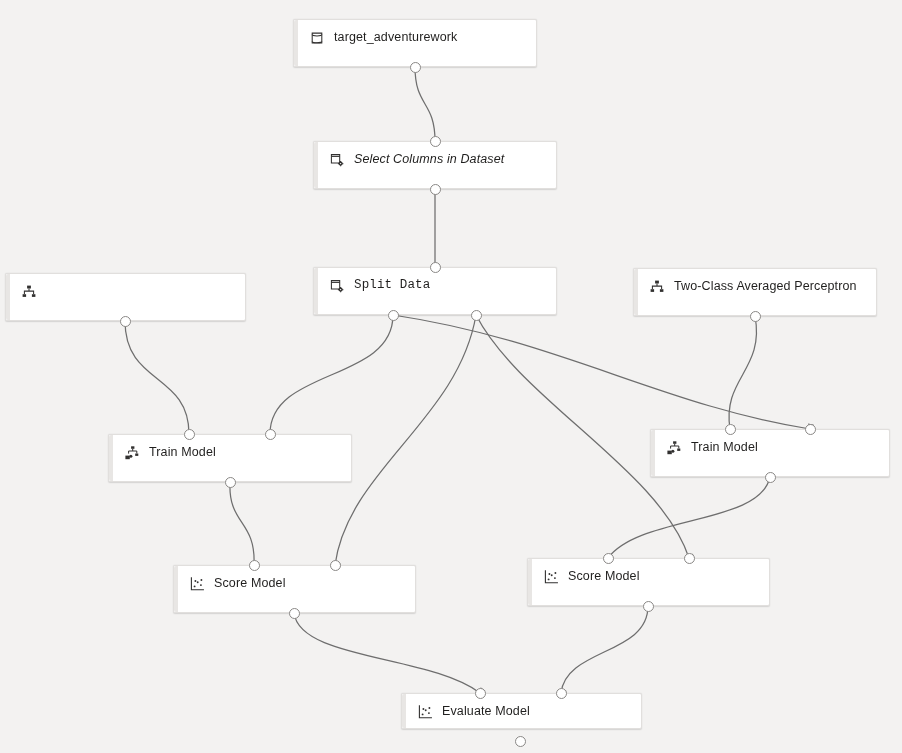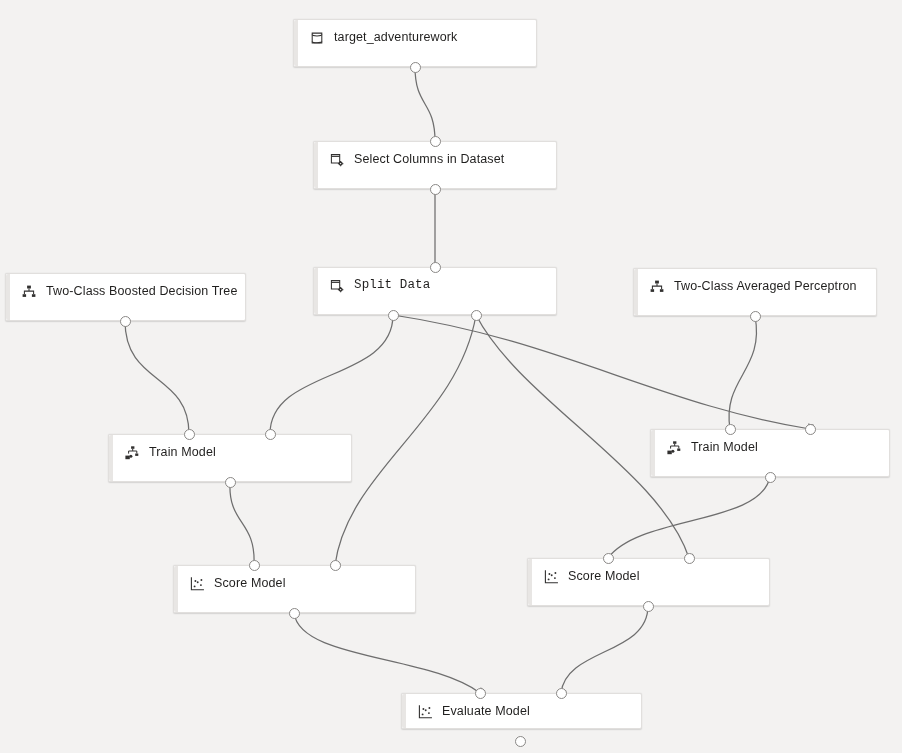--- a/index.html
+++ b/index.html
@@ -120,21 +120,21 @@
           <span class="node-icon">
             <svg viewBox="0 0 16 16" width="16" height="16" fill="none" stroke="currentColor" stroke-width="1.05">
               <path d="M3.2 3.1h9.6v9.8H3.2z"></path>
               <path d="M3.2 4.6c0 .75 2.15 1.35 4.8 1.35S12.8 5.35 12.8 4.6"></path>
               <path d="M3.2 11.4c0 .75 2.15 1.35 4.8 1.35s4.8-.6 4.8-1.35"></path>
             </svg>
           </span>
           <span class="node-label">target_adventurework</span>
         </div>
       </div>
-      <div class="node" style="left: 313px; top: 141px; width: 244px; height: 48px;">
+      <div class="node" style="left: 313px; top: 141px; width: 244px; height: 48px; font-style: italic;">
         <div class="node-accent"></div>
         <div class="node-body">
           <span class="node-icon">
             <svg viewBox="0 0 16 16" width="16" height="16" fill="none" stroke="currentColor" stroke-width="1.05">
               <path d="M2.4 2.6h8.3v8.3H2.4z"></path>
               <path d="M2.4 4.4h8.3"></path>
               <circle cx="11.6" cy="11.6" r="2.1" fill="currentColor" stroke="none"></circle>
               <circle cx="11.6" cy="11.6" r="0.72" fill="#ffffff" stroke="none"></circle>
               <path d="M11.6 8.9v1M11.6 14.3v-1M8.9 11.6h1M14.3 11.6h-1" stroke-width="1.1"></path>
             </svg>
@@ -161,21 +161,20 @@
         <div class="node-accent"></div>
         <div class="node-body">
           <span class="node-icon">
             <svg viewBox="0 0 16 16" width="16" height="16" fill="none" stroke="currentColor" stroke-width="1.05">
               <rect x="6.1" y="1.6" width="3.8" height="2.9" fill="currentColor" stroke="none"></rect>
               <path d="M8 4.5v2.6M3.4 10.1V7.1h9.2v3"></path>
               <rect x="1.6" y="10.2" width="3.5" height="2.7" fill="currentColor" stroke="none"></rect>
               <rect x="10.9" y="10.2" width="3.5" height="2.7" fill="currentColor" stroke="none"></rect>
             </svg>
           </span>
-          <span class="node-label">Two-Class Boosted Decision Tree</span>
         </div>
       </div>
       <div class="node" style="left: 633px; top: 268px; width: 244px; height: 48px;">
         <div class="node-accent"></div>
         <div class="node-body">
           <span class="node-icon">
             <svg viewBox="0 0 16 16" width="16" height="16" fill="none" stroke="currentColor" stroke-width="1.05">
               <rect x="6.1" y="1.6" width="3.8" height="2.9" fill="currentColor" stroke="none"></rect>
               <path d="M8 4.5v2.6M3.4 10.1V7.1h9.2v3"></path>
               <rect x="1.6" y="10.2" width="3.5" height="2.7" fill="currentColor" stroke="none"></rect>

